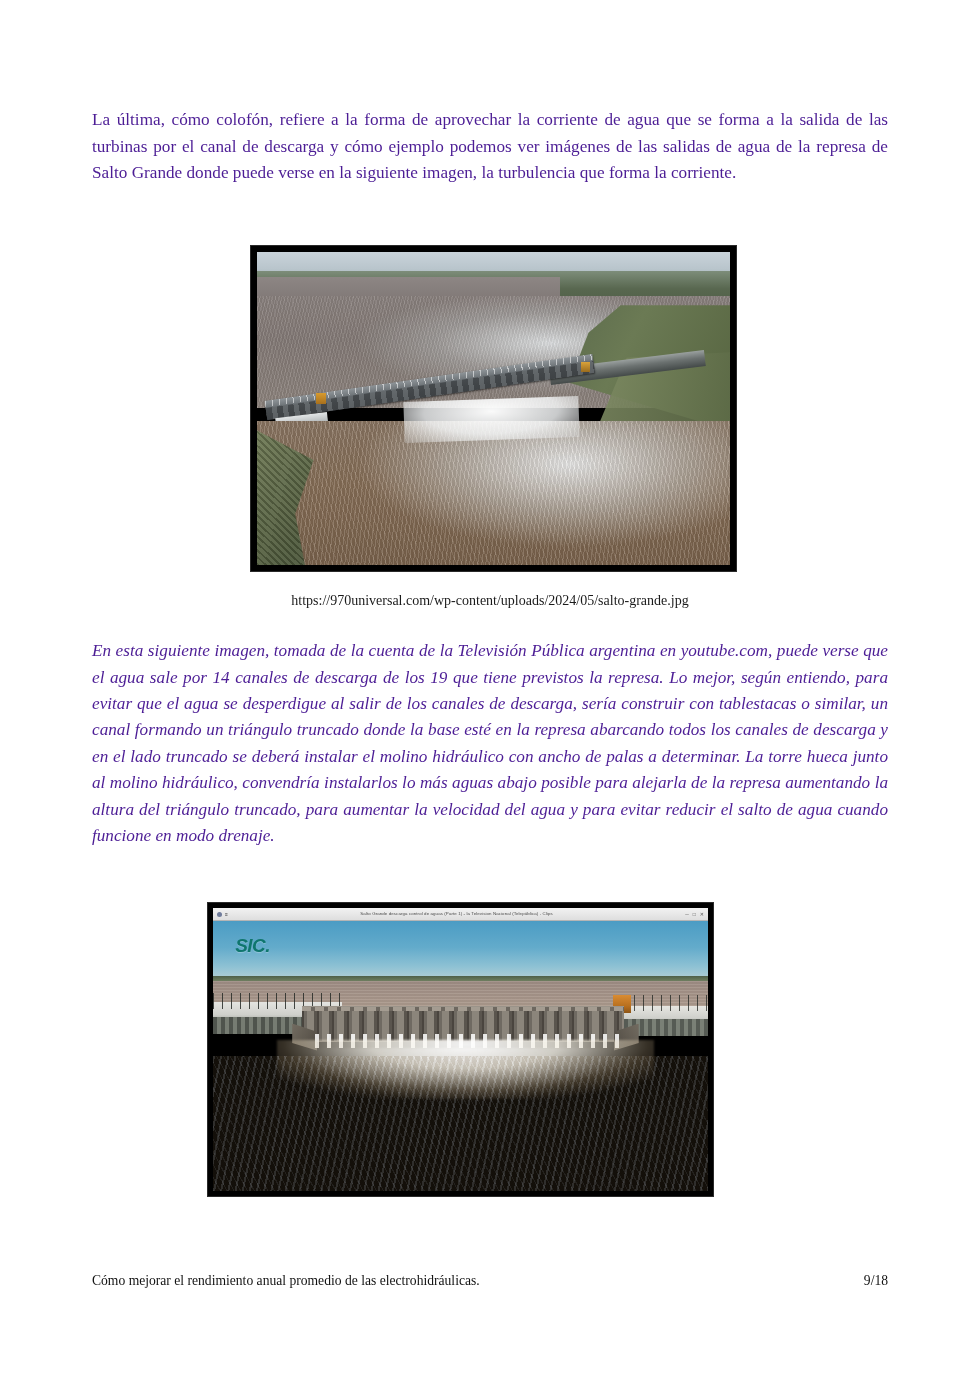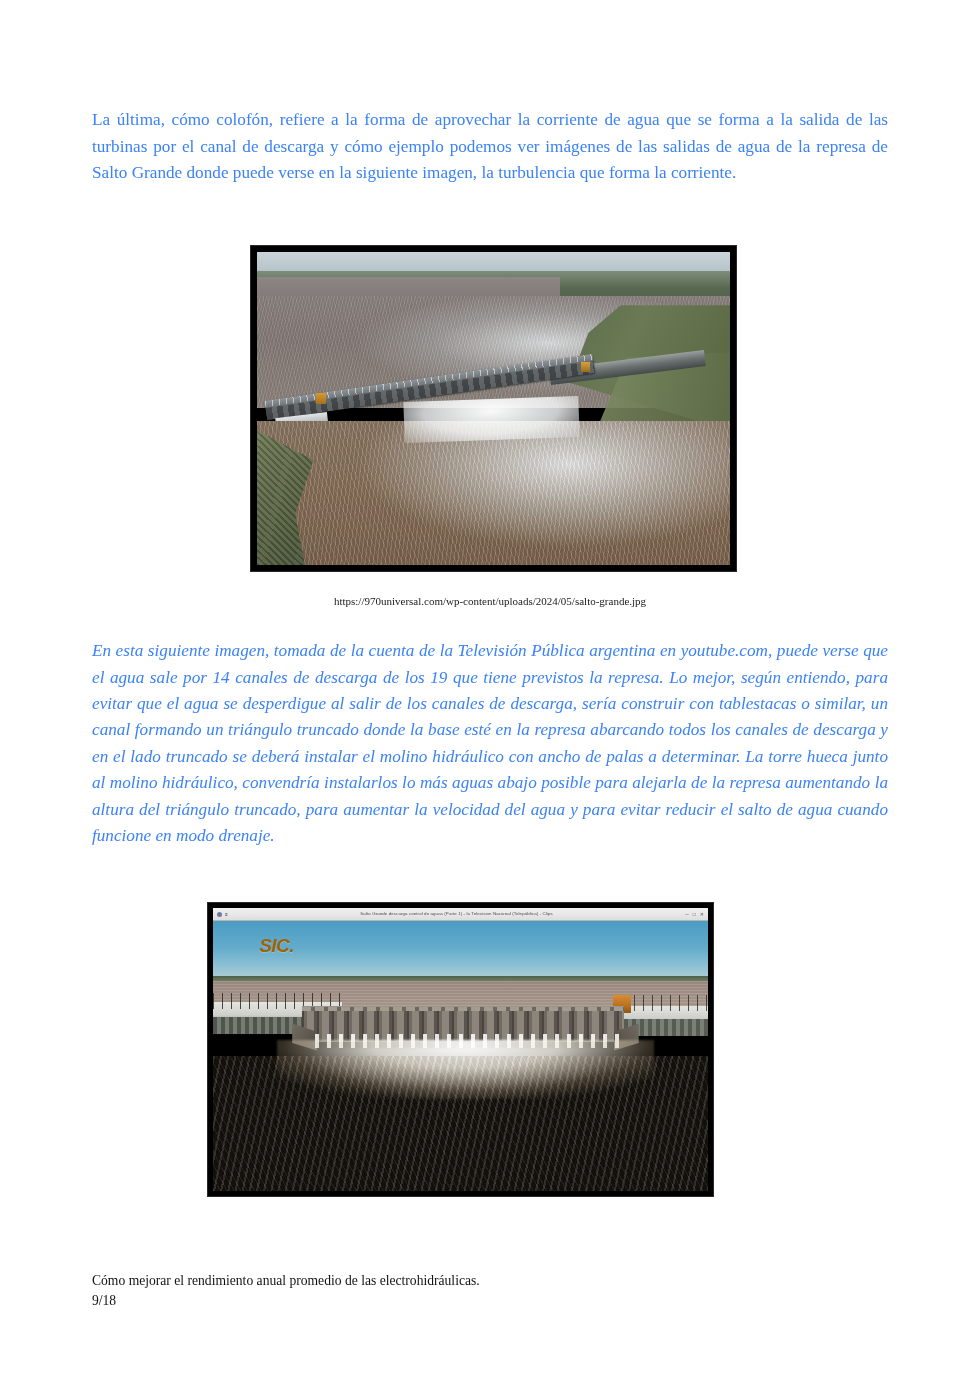--- a/index.html
+++ b/index.html
@@ -25,49 +25,48 @@
 
   
   .para {
     position: absolute;
     left: 92px;
     width: 796px;
     font-size: 17.2px;
     line-height: 26.4px;
     text-align: justify;
     text-justify: inter-word;
-    color: #3b82f6;
+    color: #4c1d95;
   }
   #para-1 { top: 90px; }
   #para-2 { top: 621px; font-style: italic; }
 
   .caption {
     position: absolute;
     left: 92px;
     width: 796px;
     text-align: center;
-    font-size: 11px;
+    font-size: 14px;
     line-height: 14px;
     color: #1a1a1a;
   }
   #caption-1 { top: 594px; }
 
   
   .footer {
     position: absolute;
     left: 92px;
     width: 796px;
     top: 1271px;
     font-size: 13.6px;
     line-height: 20px;
     color: #111;
     display: flex;
     justify-content: space-between;
     align-items: baseline;
-    flex-direction: column;
   }
 
   
   .figure-frame {
     position: absolute;
     background: #000000;
     box-sizing: border-box;
     overflow: hidden;
   }
   #figure-1 {
@@ -252,23 +251,22 @@
   }
   .p2-upperwater::after {
     content: ""; position: absolute; inset: 0;
     background: repeating-linear-gradient(to bottom, rgba(255,255,255,.07) 0 1px, rgba(0,0,0,.04) 1px 3px);
   }
   .p2-watermark {
     position: absolute; left: 4.5%; top: 5%;
     font-family: "Liberation Sans", sans-serif;
     font-weight: 700; font-style: italic;
     font-size: 19px; letter-spacing: -0.6px;
-    color: #a16207;
+    color: #0f766e;
     text-shadow: 0 1px 1px rgba(255,255,255,.25);
-    margin-left: 24px;
   }
   .p2-dam-left {
     position: absolute; left: 0; top: 30%; width: 26%; height: 12%;
     background: linear-gradient(to bottom, #e4e4e0 0%, #cfd0cb 40%, #8c8f88 72%, #5b5f59 100%);
   }
   .p2-dam-left::after {
     content: ""; position: absolute; left: 0; top: 45%; width: 100%; height: 55%;
     background: repeating-linear-gradient(90deg, #4f544d 0 4px, #767c72 4px 8px);
   }
   .p2-dam-right {

